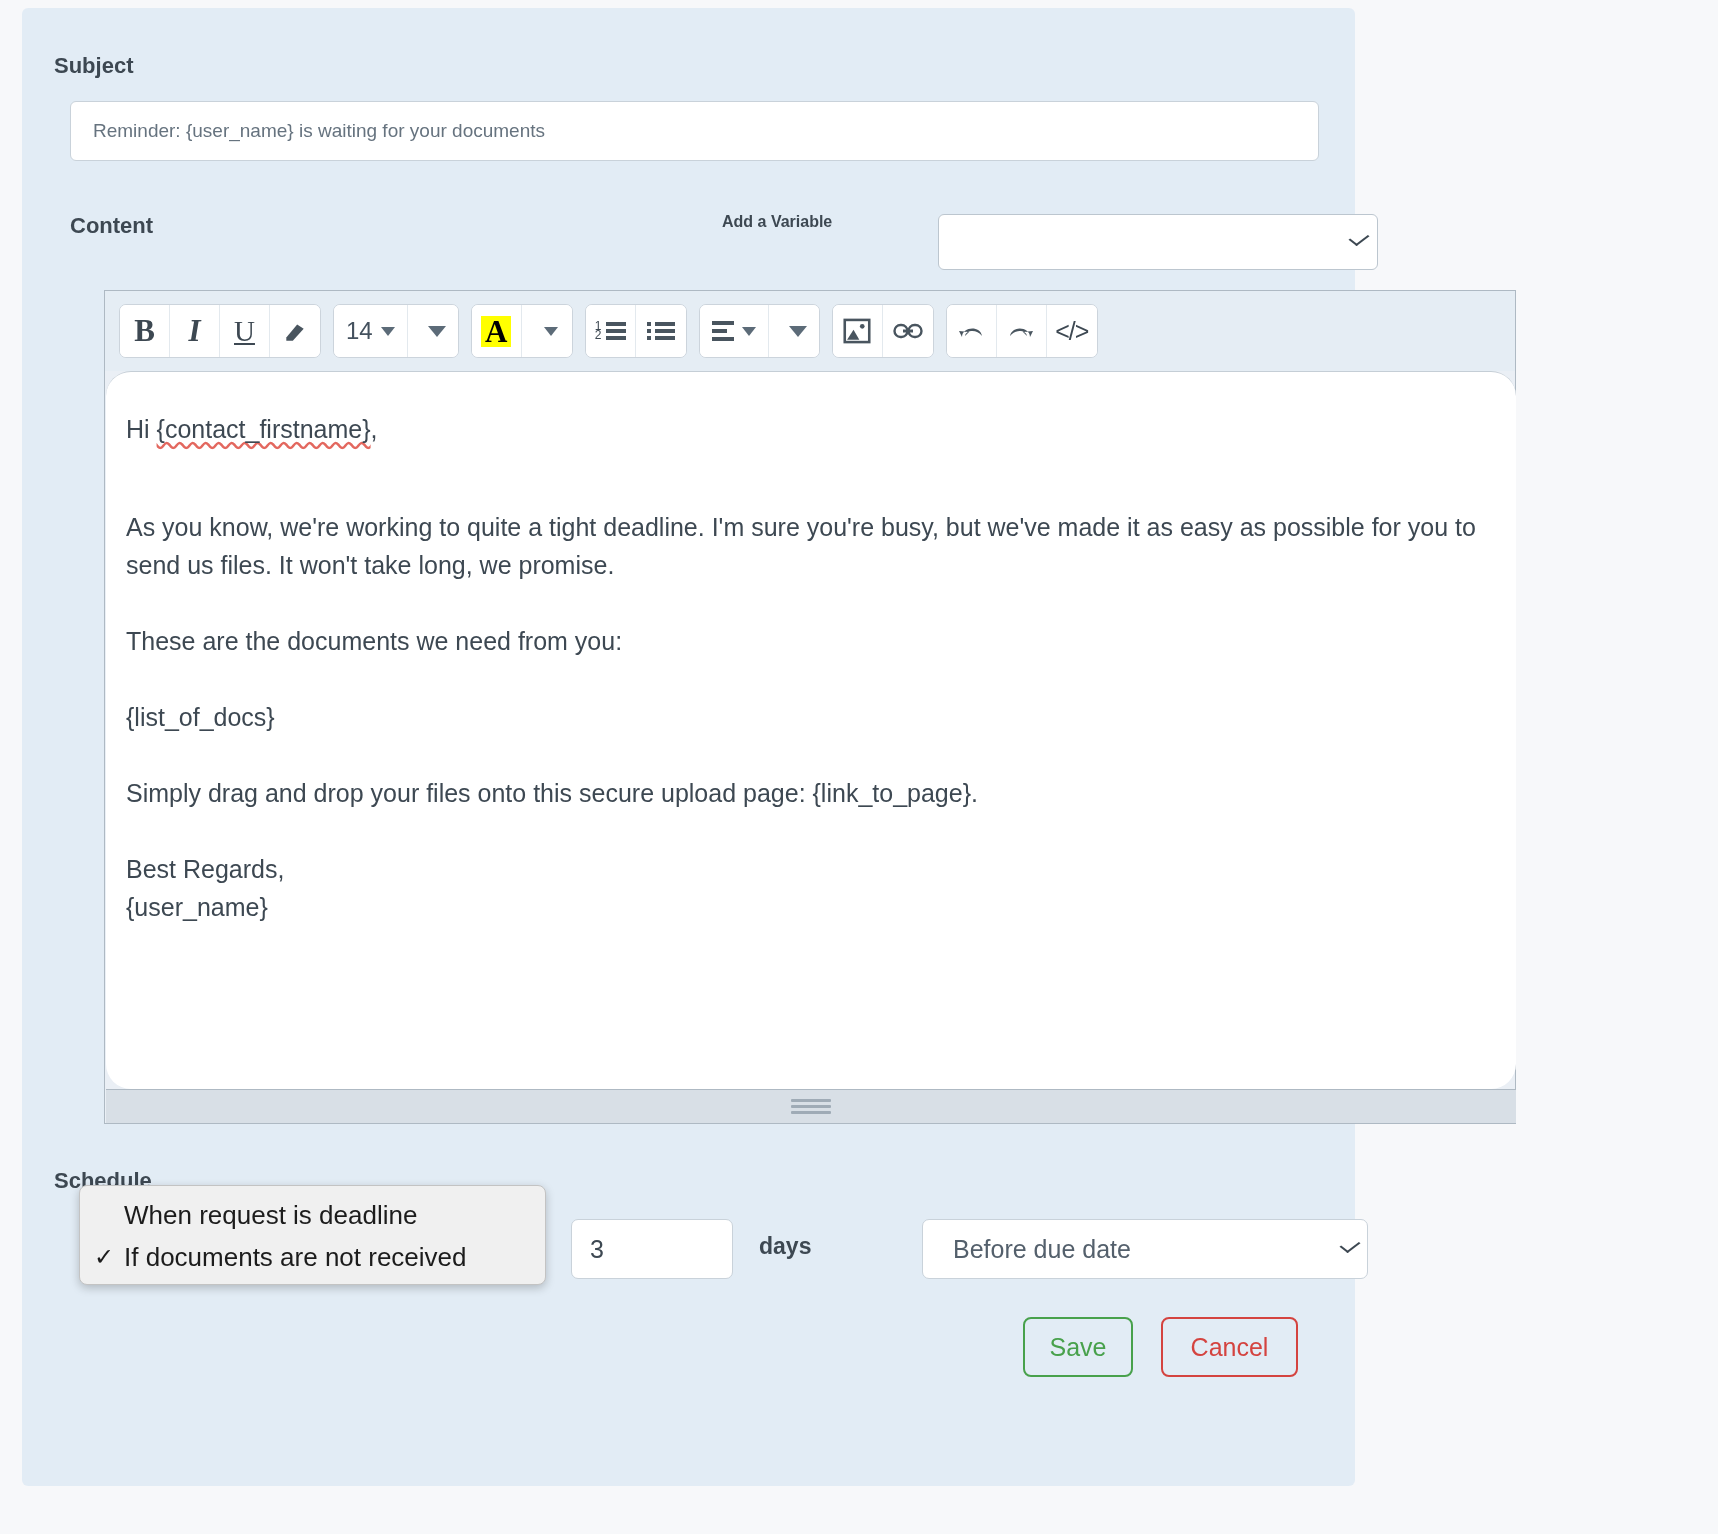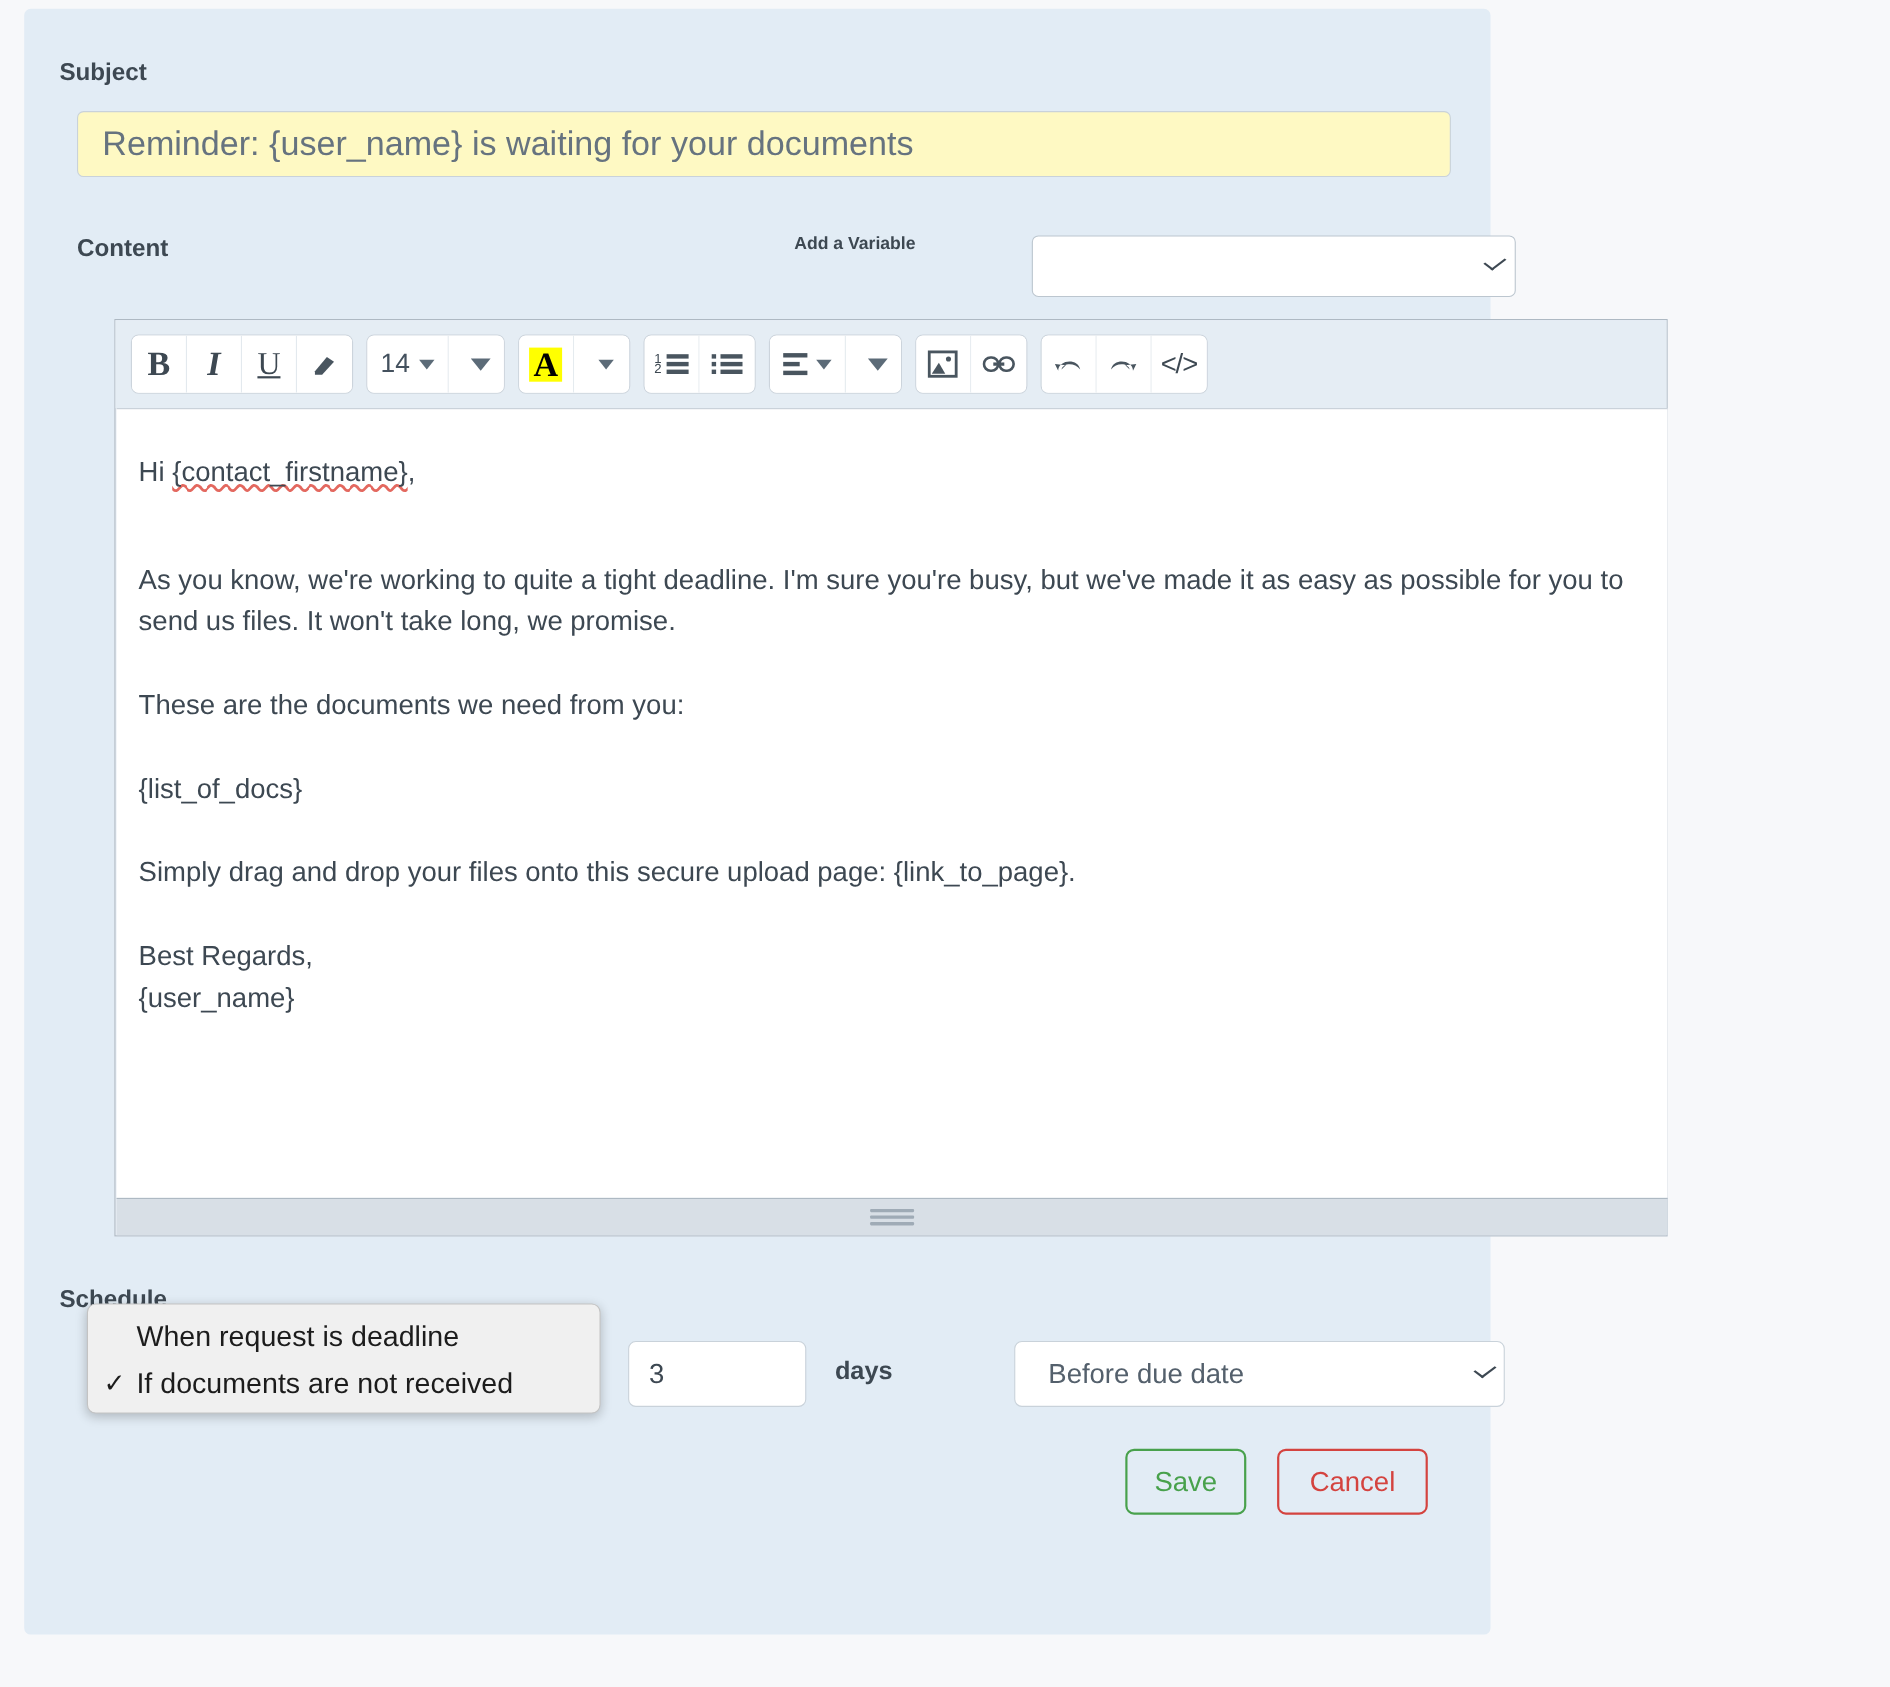--- a/index.html
+++ b/index.html
@@ -23,25 +23,25 @@
     color: #3d4852;
     font-size: 22px;
     font-weight: bold;
   }
   .subject-label { position: absolute; left: 32px; top: 45px; }
 
   .subject-input {
     position: absolute;
     left: 48px; top: 93px;
     width: 1249px; height: 60px;
-    background: #fef9c3;
+    background: #ffffff;
     border: 1px solid #c9d2da;
     border-radius: 6px;
     color: #66737f;
-    font-size: 31px;
+    font-size: 19px;
     font-family: "Liberation Sans", sans-serif;
     padding: 0 22px;
     outline: none;
   }
   .subject-input::placeholder { color:#66737f; }
 
   
   .content-label { position: absolute; left: 48px; top: 205px; }
   .variable-label {
     position: absolute; left: 700px; top: 205px;
@@ -141,20 +141,21 @@
 
   
   .editor-body {
     position: absolute;
     left: 1px; top: 80px;
     width: 1410px; height: 718px;
     background: #ffffff;
     border-top: 1px solid #c5ced6;
     padding: 38px 20px 10px 20px;
     overflow: hidden;
+    border-radius: 25px;
   }
   .editor-body p {
     margin: 0 0 38px 0;
     color: #3d4852;
     font-size: 25px;
     line-height: 1.52;
   }
   .editor-body p.tight { margin-bottom: 0; }
   .spell {
     text-decoration: underline wavy #e3685f;

